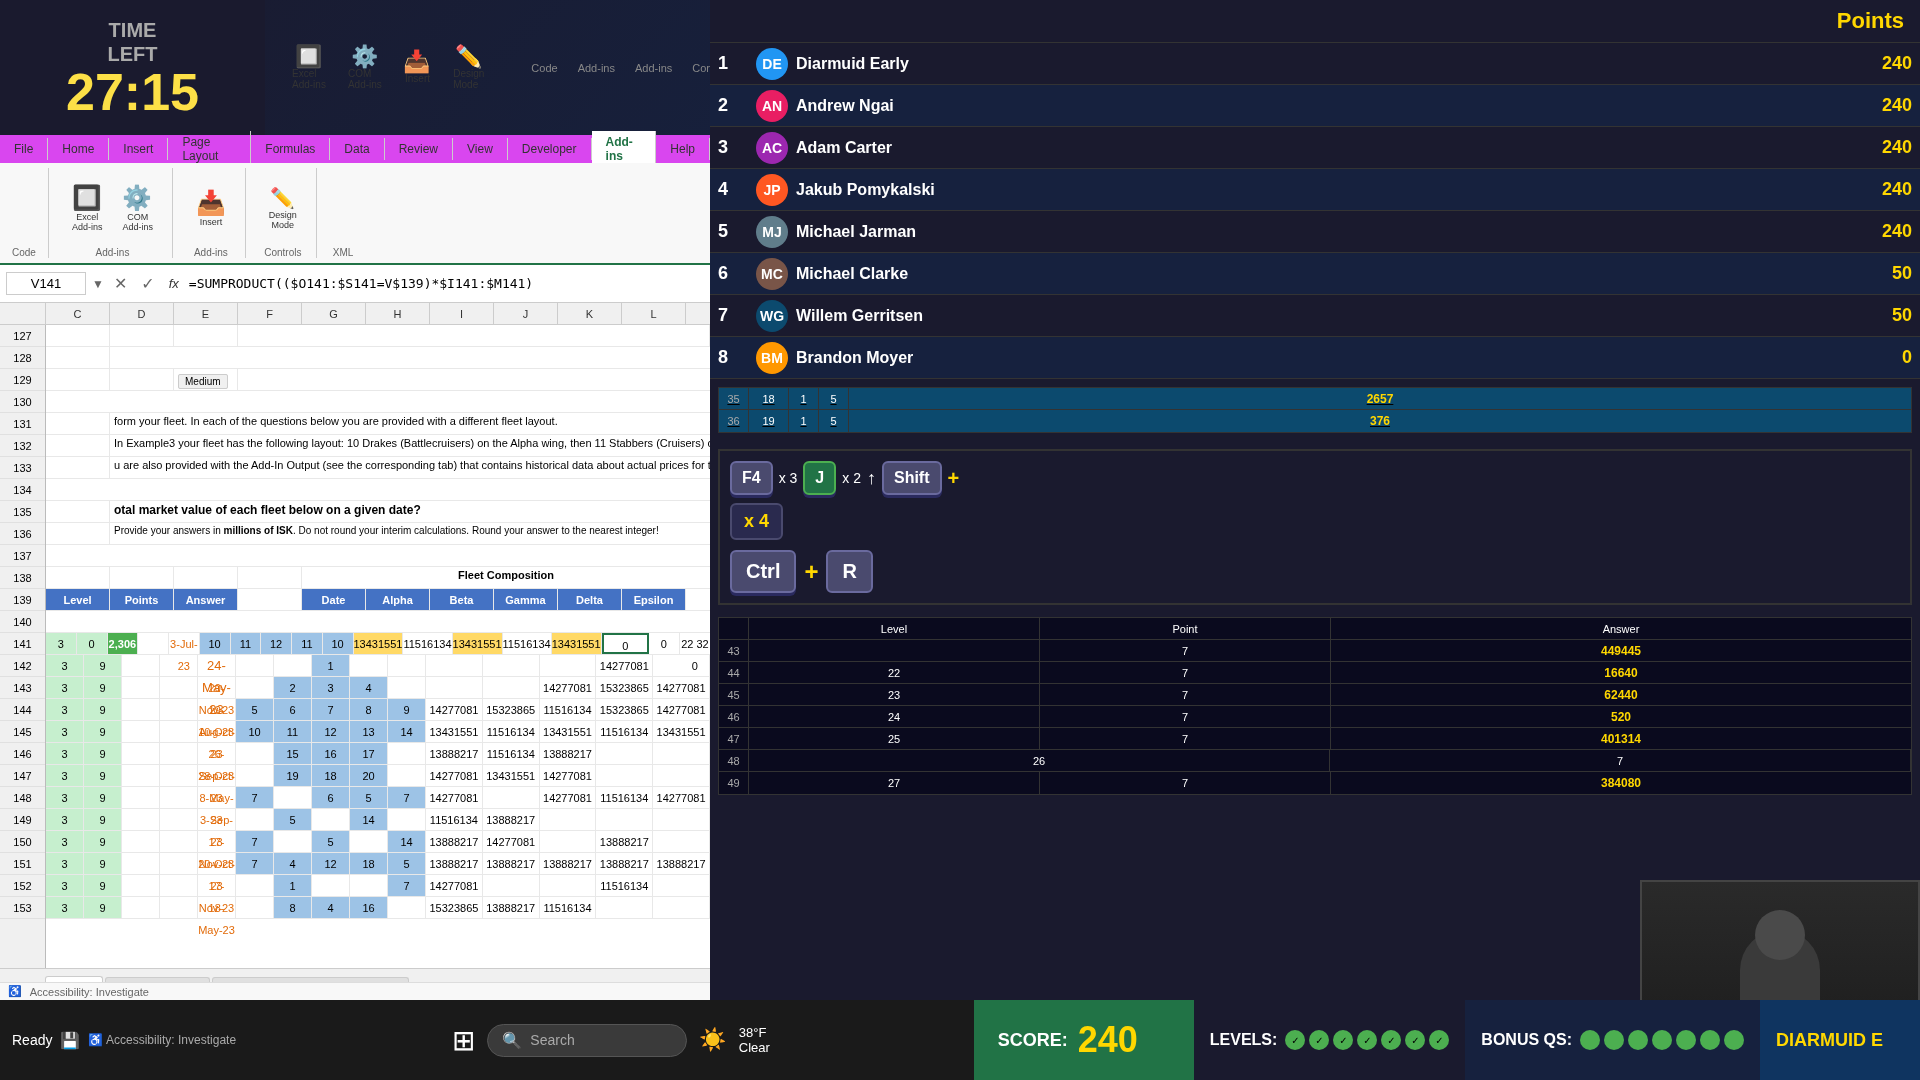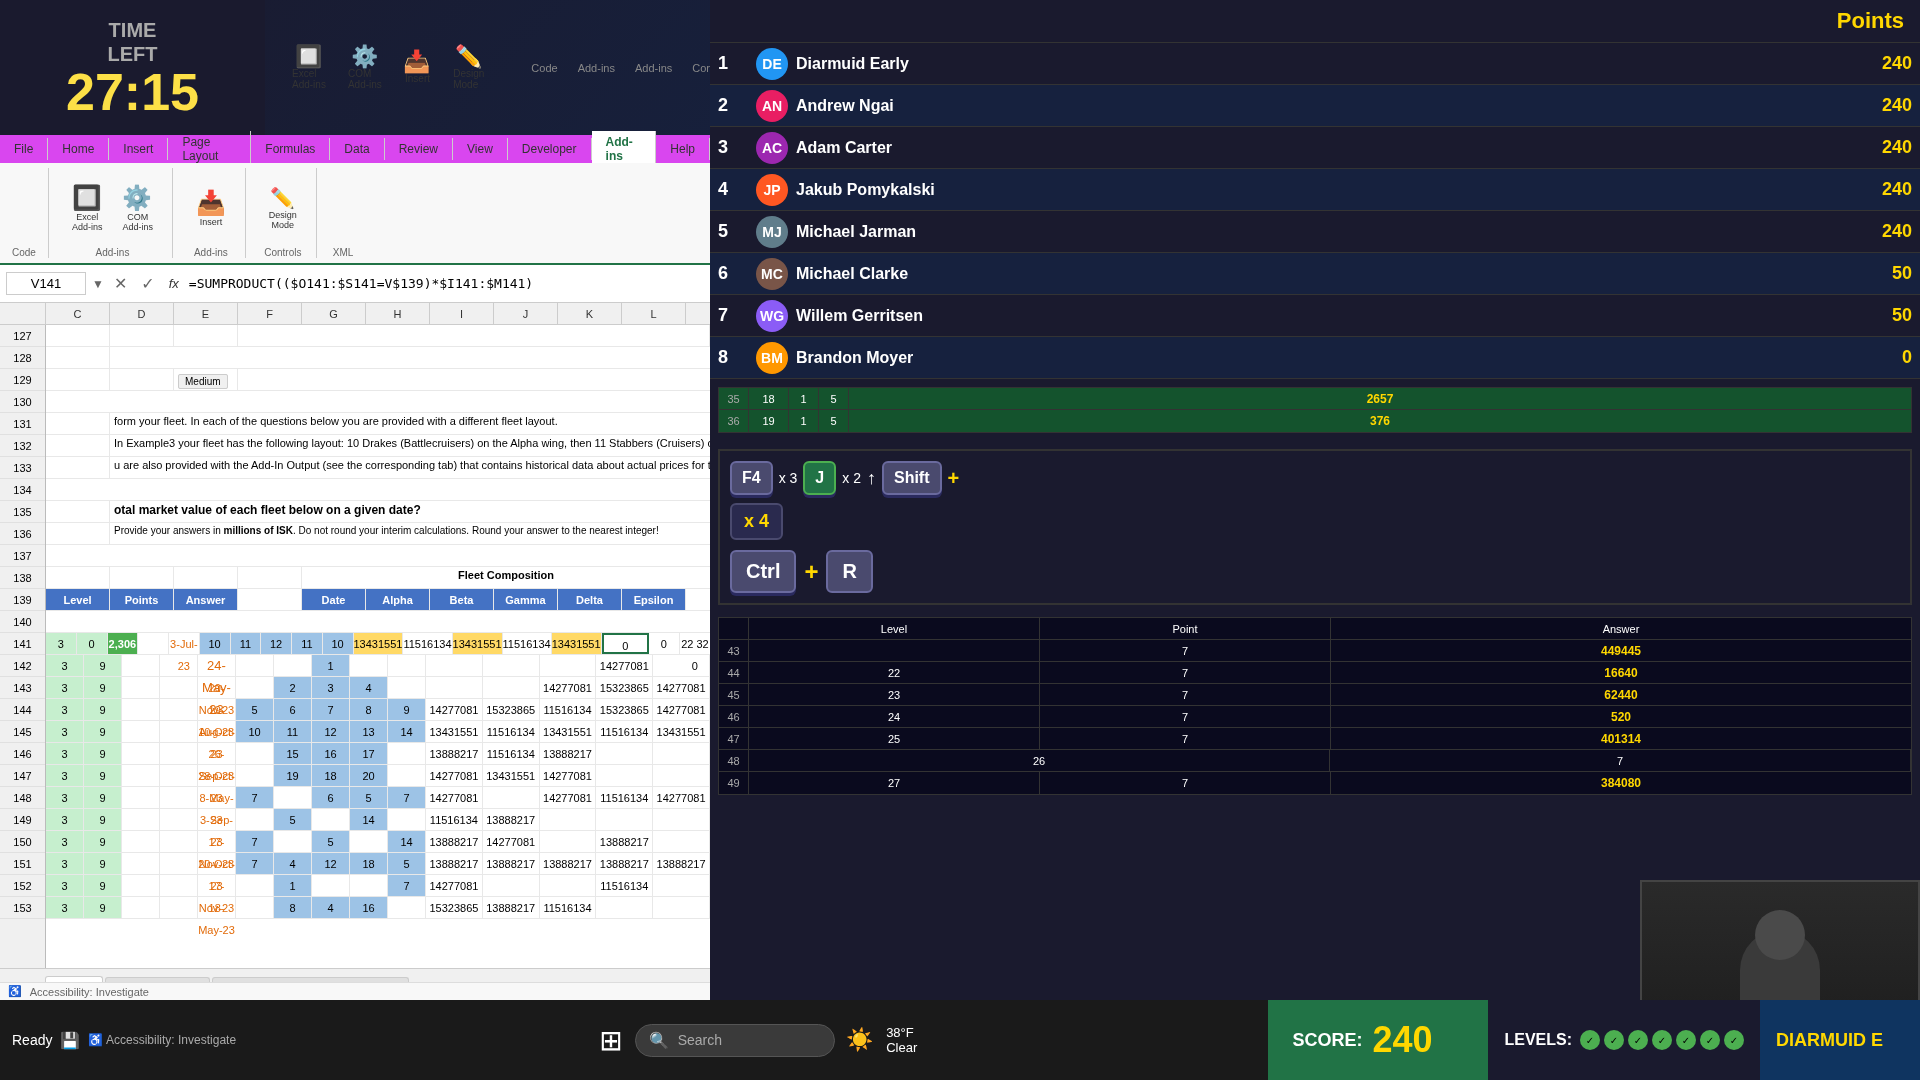--- a/index.html
+++ b/index.html
@@ -725,32 +725,32 @@
     <div class="lb-score">240</div>
   </div>
   <div class="lb-row">
     <div class="lb-rank">6</div>
     <div class="lb-avatar" style="background:#795548;">MC</div>
     <div class="lb-name">Michael Clarke</div>
     <div class="lb-score">50</div>
   </div>
   <div class="lb-row">
     <div class="lb-rank">7</div>
-    <div class="lb-avatar" style="background:#8b5cf6;">WG</div>
+    <div class="lb-avatar" style="background:#0c4a6e;">WG</div>
     <div class="lb-name">Willem Gerritsen</div>
     <div class="lb-score">50</div>
   </div>
   <div class="lb-row">
     <div class="lb-rank">8</div>
     <div class="lb-avatar" style="background:#FF9800;">BM</div>
     <div class="lb-name">Brandon Moyer</div>
     <div class="lb-score">0</div>
   </div>
 
-  <div style="margin:8px;background:#14532d;border:1px solid #333;">
+  <div style="margin:8px;background:#0c4a6e;border:1px solid #333;text-decoration:underline;">
     <div style="display:flex;height:22px;border-bottom:1px solid #333;">
       <div style="width:30px;font-size:11px;color:#aaa;text-align:center;line-height:22px;border-right:1px solid #333;">35</div>
       <div style="width:40px;font-size:11px;color:#fff;text-align:center;line-height:22px;border-right:1px solid #333;">18</div>
       <div style="width:30px;font-size:11px;color:#fff;text-align:center;line-height:22px;border-right:1px solid #333;">1</div>
       <div style="width:30px;font-size:11px;color:#fff;text-align:center;line-height:22px;border-right:1px solid #333;">5</div>
       <div style="flex:1;font-size:12px;color:#ffd700;font-weight:bold;text-align:center;line-height:22px;">2657</div>
     </div>
     <div style="display:flex;height:22px;">
       <div style="width:30px;font-size:11px;color:#aaa;text-align:center;line-height:22px;border-right:1px solid #333;">36</div>
       <div style="width:40px;font-size:11px;color:#fff;text-align:center;line-height:22px;border-right:1px solid #333;">19</div>
@@ -877,17 +877,29 @@
       <div class="level-dot">✓</div>
       <div class="level-dot">✓</div>
       <div class="level-dot">✓</div>
       <div class="level-dot">✓</div>
       <div class="level-dot">✓</div>
       <div class="level-dot">✓</div>
       <div class="level-dot">✓</div>
     </div>
   </div>
 
+  <div class="bonus-section">
+    <span class="bonus-label">BONUS QS:</span>
+    <div class="bonus-dots">
+      <div class="bonus-dot"></div>
+      <div class="bonus-dot"></div>
+      <div class="bonus-dot"></div>
+      <div class="bonus-dot"></div>
+      <div class="bonus-dot"></div>
+      <div class="bonus-dot"></div>
+      <div class="bonus-dot"></div>
+    </div>
+  </div>
 
   <div class="player-tag">
     <span class="player-tag-text">DIARMUID E</span>
   </div>
 </div>
 
 </body></html>

